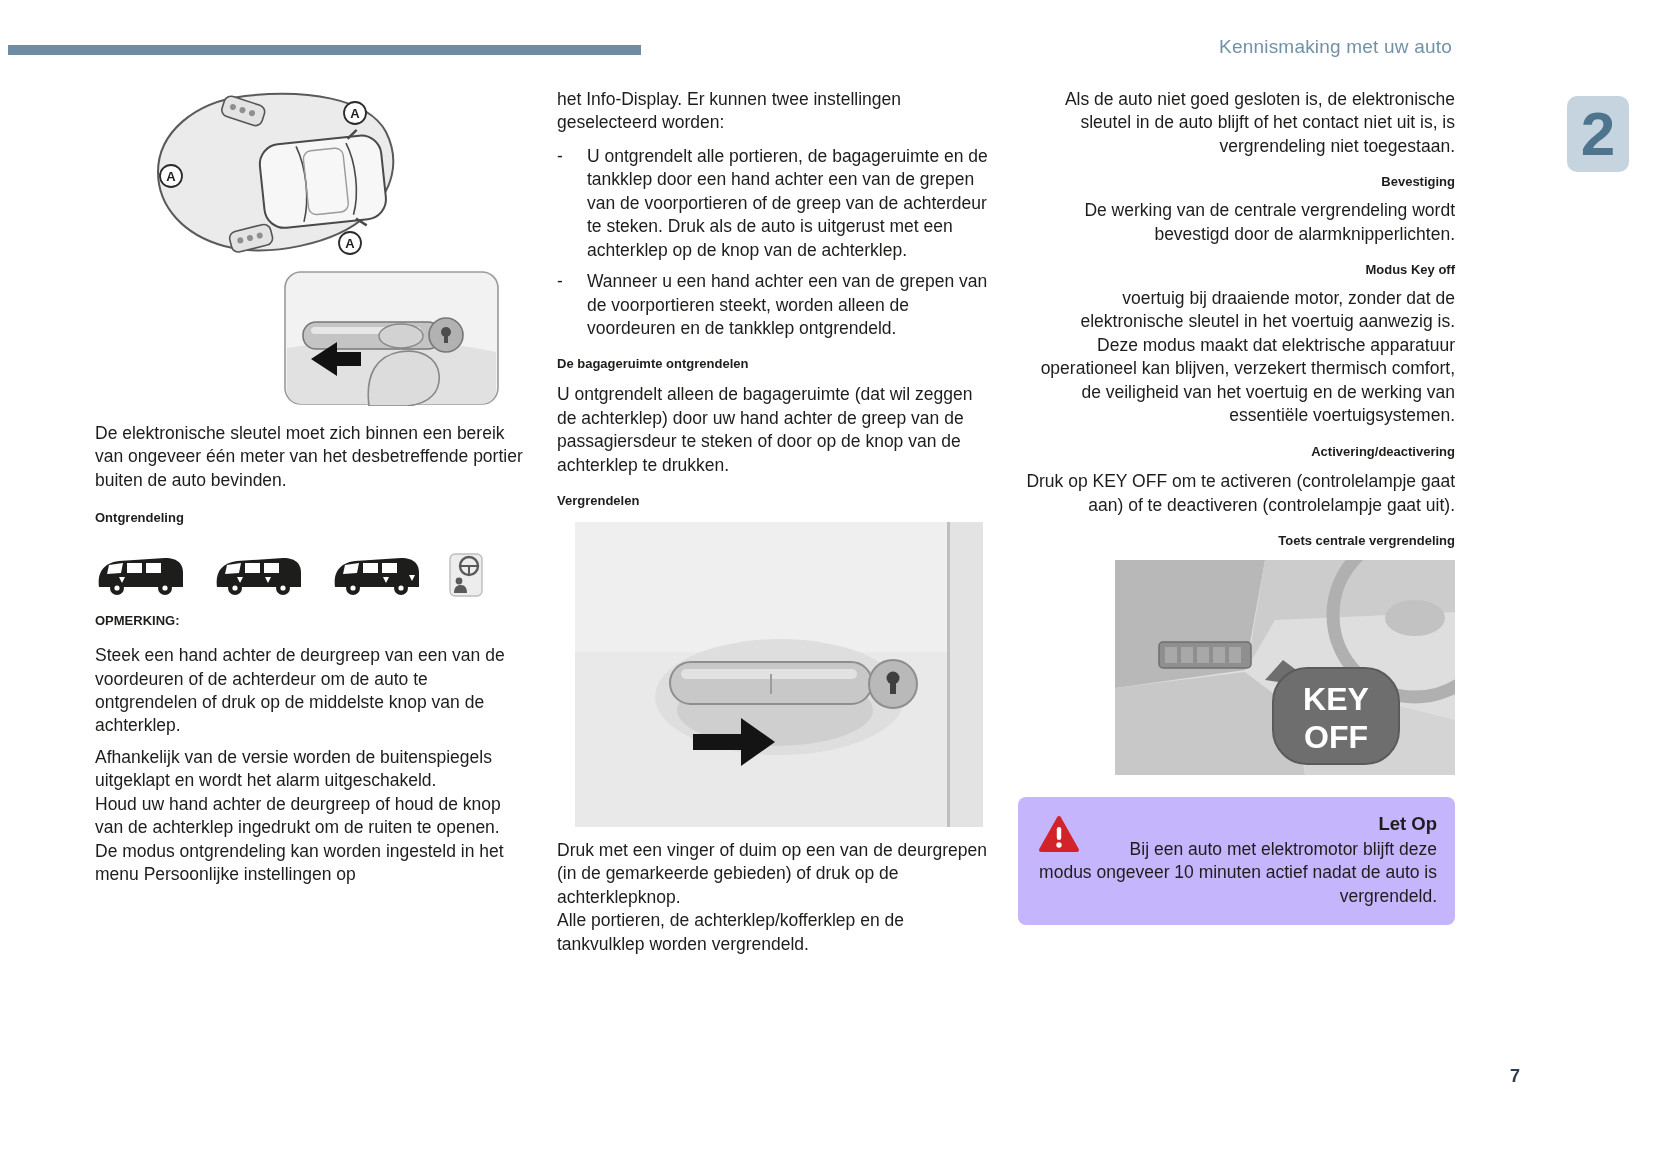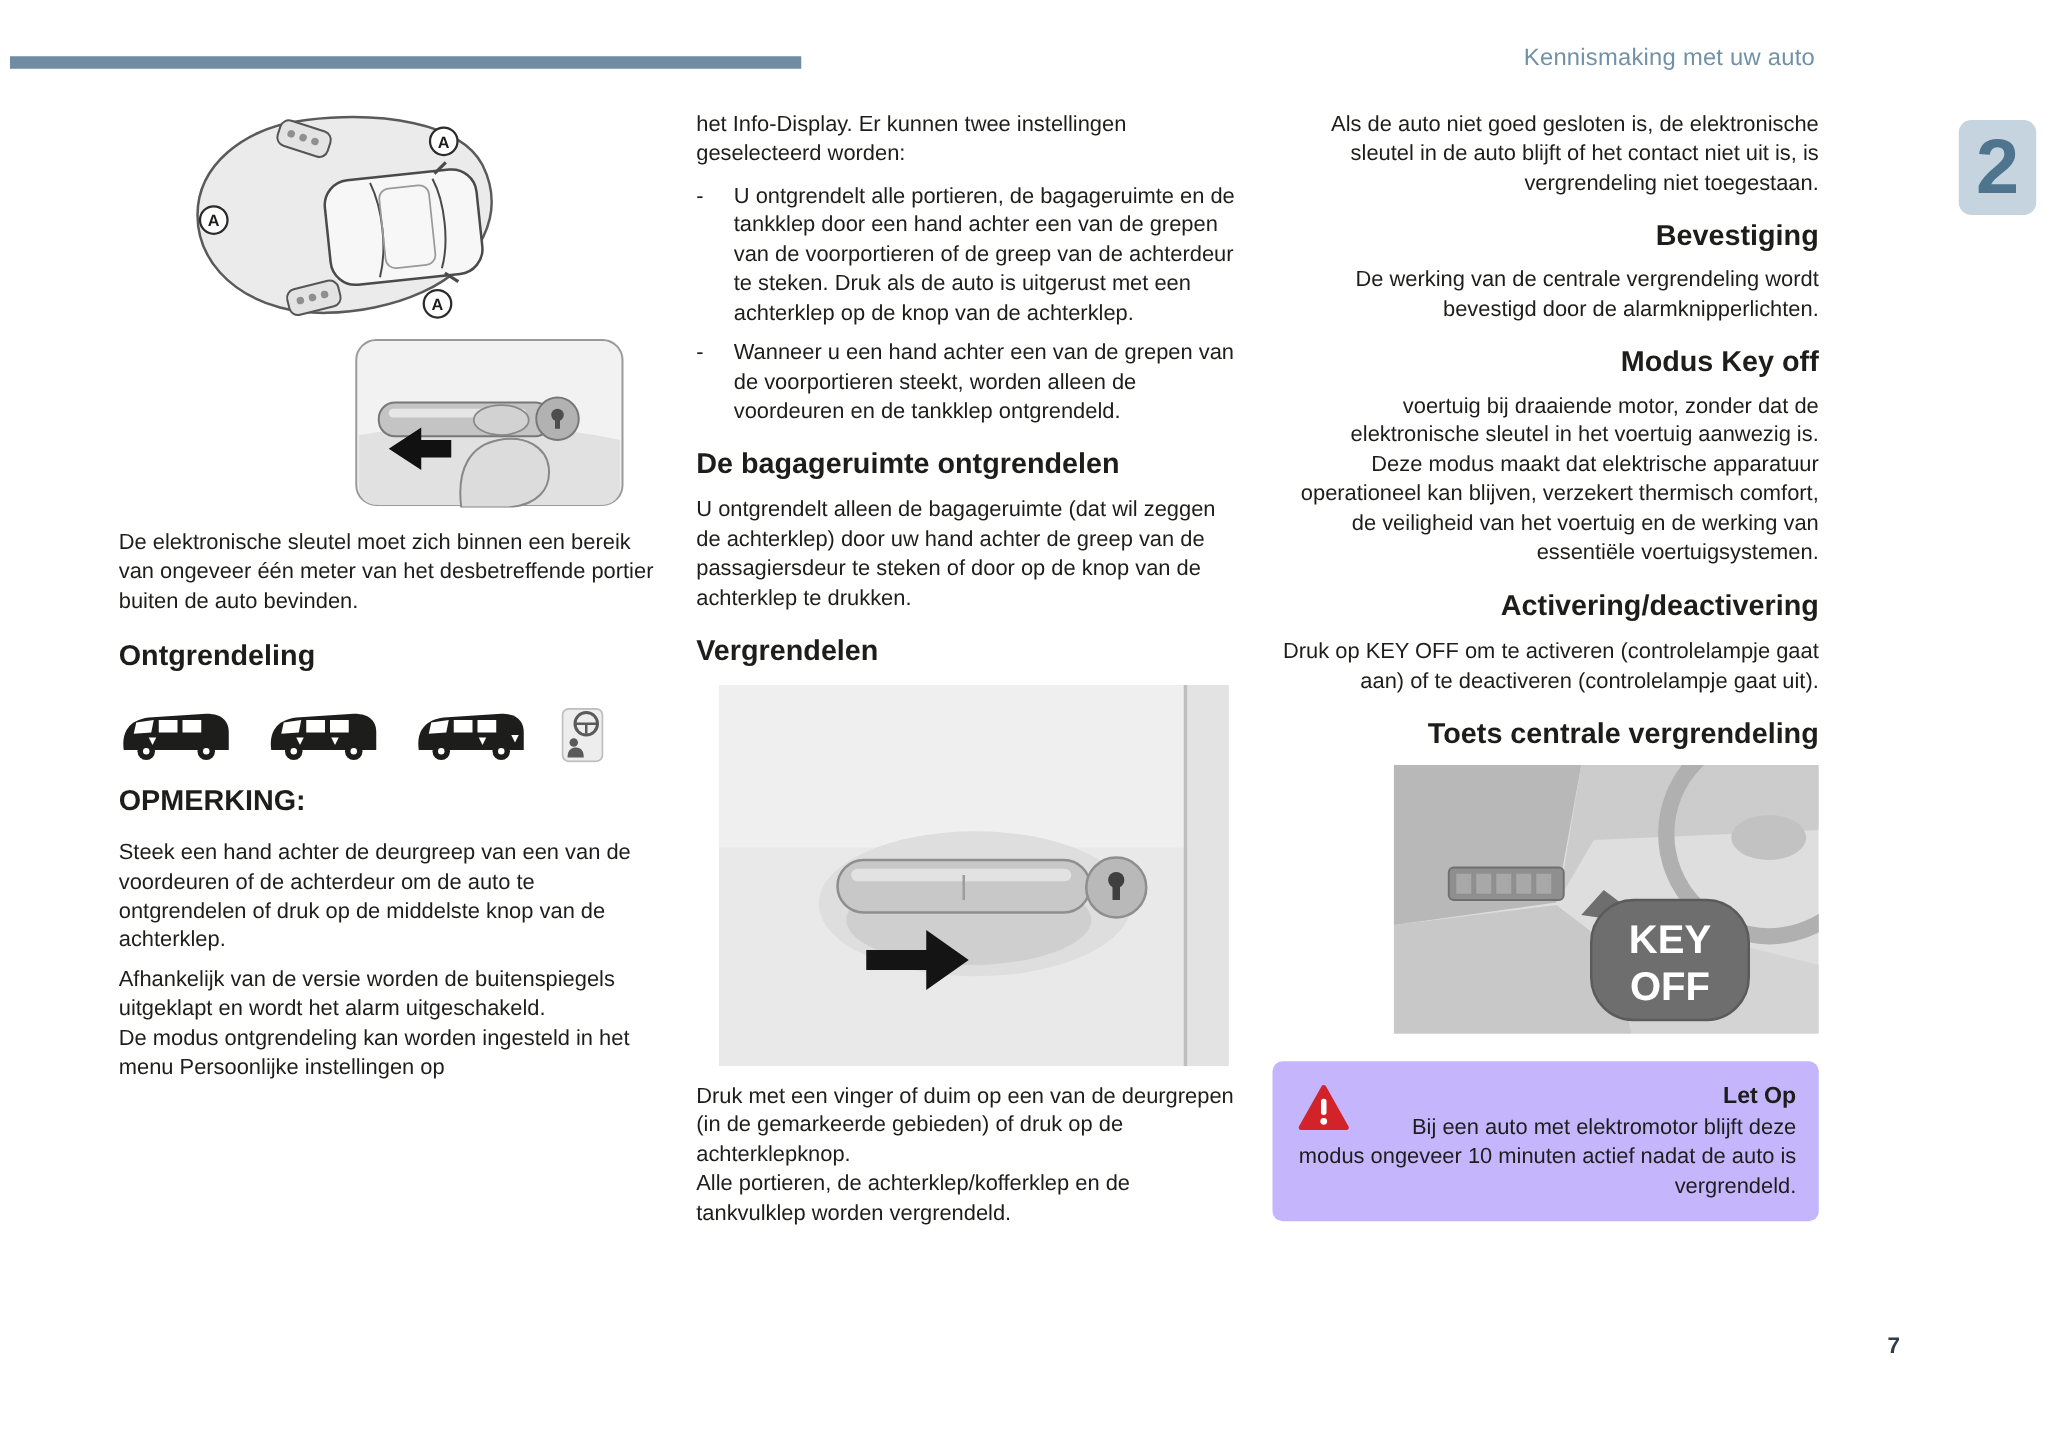--- a/index.html
+++ b/index.html
@@ -10,21 +10,21 @@
   }
   .top-bar{position:absolute;left:8px;top:45px;width:633px;height:10px;background:#6f8ca3;}
   .header-title{position:absolute;top:36px;left:0;width:1452px;text-align:right;
     font-size:19px;color:#7191a7;font-weight:500;letter-spacing:.2px;}
   .chapter-tab{position:absolute;top:96px;right:24px;width:62px;height:76px;background:#c6d4df;
     border-radius:10px;display:flex;align-items:center;justify-content:center;
     font-size:62px;font-weight:800;color:#4f748e;line-height:1;}
   .col{position:absolute;top:88px;width:437px;font-size:17.5px;line-height:1.34;}
   .col1{left:95px;} .col2{left:557px;} .col3{left:1018px;text-align:right;}
   .p{margin:0;}
-  .h{font-weight:700;font-size:23px;line-height:1.3;}
+  .h{font-weight:700;font-size:13px;line-height:1.3;}
   .mt0{margin-top:0;} .mt8{margin-top:8px;} .mt10{margin-top:10px;} .mt12{margin-top:12px;}
   .mt14{margin-top:14px;} .mt16{margin-top:16px;} .mt18{margin-top:18px;}
   .bullets{margin-top:10px;}
   .bullet{display:flex;}
   .bullet + .bullet{margin-top:8px;}
   .bullet .dash{width:30px;flex:none;}
   .bullet .btext{flex:1;}
   .fig{position:relative;font-size:0;}
   .fig-car{margin-left:55px;}
   .fig-hand{margin-left:188px;margin-top:10px;}
@@ -146,20 +146,21 @@
       <line x1="11" y1="15" x2="29" y2="15" stroke="#5a5a5a" stroke-width="2"></line>
       <line x1="20" y1="15" x2="20" y2="23" stroke="#5a5a5a" stroke-width="2"></line>
       <circle cx="10" cy="30" r="3.4" fill="#5a5a5a"></circle>
       <path d="M 5,42 C 5,36 8,34 12,34 C 16,34 18,37 18,42 Z" fill="#5a5a5a"></path>
     </svg>
   </div>
 
   <div class="h mt16">OPMERKING:</div>
   <p class="p mt14">Steek een hand achter de deurgreep van een van de voordeuren of de achterdeur om de auto te ontgrendelen of druk op de middelste knop van de achterklep.</p>
   <p class="p mt8">Afhankelijk van de versie worden de buitenspiegels uitgeklapt en wordt het alarm uitgeschakeld.</p>
+  <p class="p mt0">Houd uw hand achter de deurgreep of houd de knop van de achterklep ingedrukt om de ruiten te openen.</p>
   <p class="p mt0">De modus ontgrendeling kan worden ingesteld in het menu Persoonlijke instellingen op</p>
 </div>
 
 <div class="col col2">
   <p class="p">het Info-Display. Er kunnen twee instellingen geselecteerd worden:</p>
 
   <div class="bullets">
     <div class="bullet">
       <span class="dash">-</span>
       <span class="btext">U ontgrendelt alle portieren, de bagageruimte en de tankklep door een hand achter een van de grepen van de voorportieren of de greep van de achterdeur te steken. Druk als de auto is uitgerust met een achterklep op de knop van de achterklep.</span>

